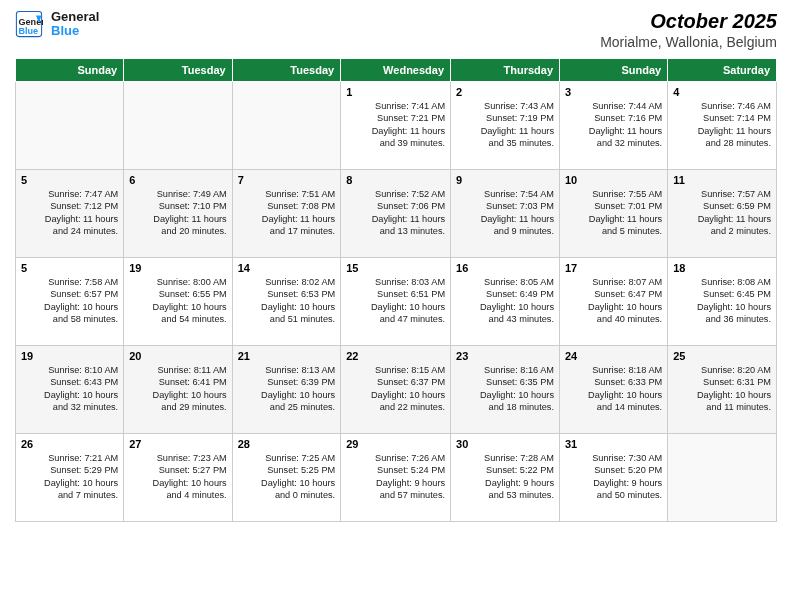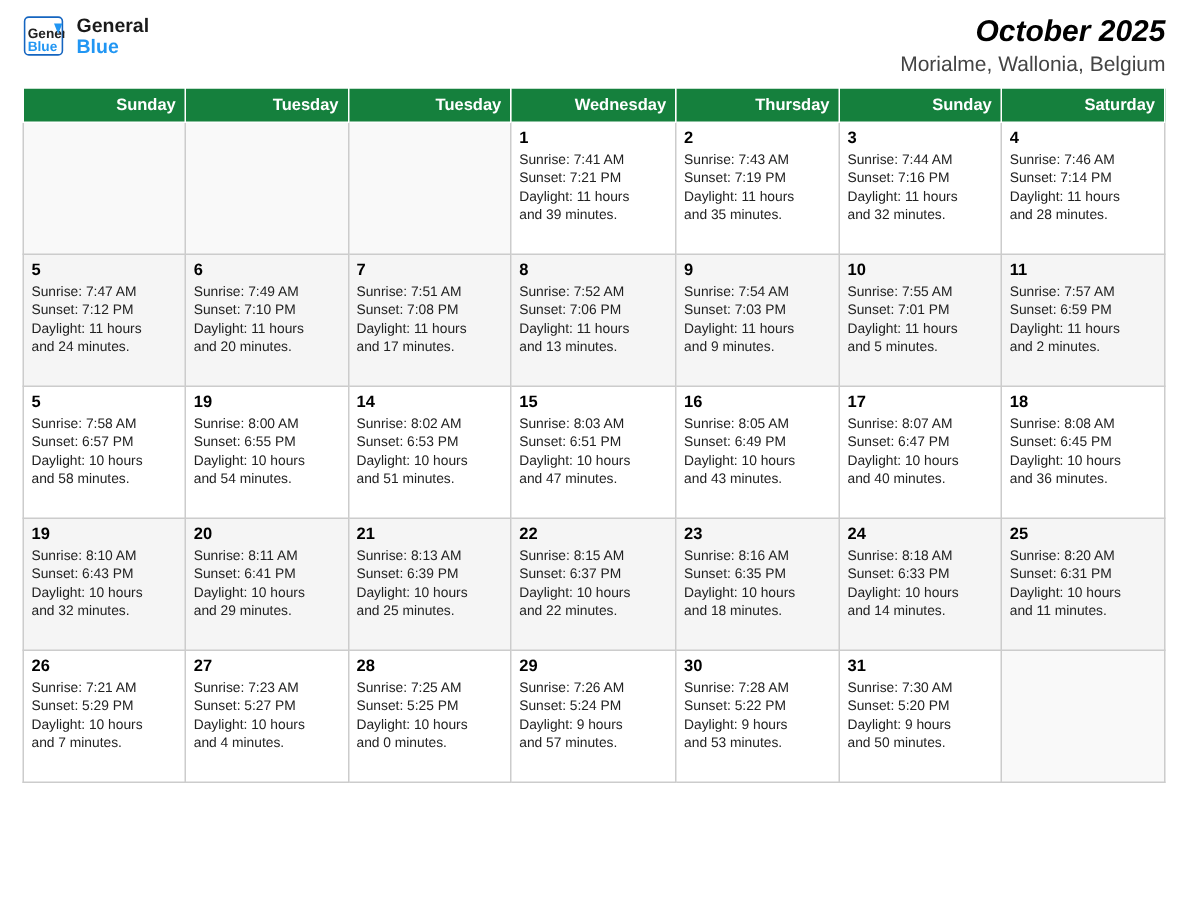--- a/index.html
+++ b/index.html
@@ -77,20 +77,21 @@
     .day-num {
       font-weight: bold;
       font-size: 11px;
       margin-bottom: 2px;
       display: block;
     }
     .day-info {
       font-size: 9.2px;
       color: #222;
       line-height: 1.35;
+      text-align: right;
     }
     .empty-cell {
       background: #f9f9f9 !important;
     }
   </style>
 </head>
 <body>
 
 <div class="page">
   <div class="header">

